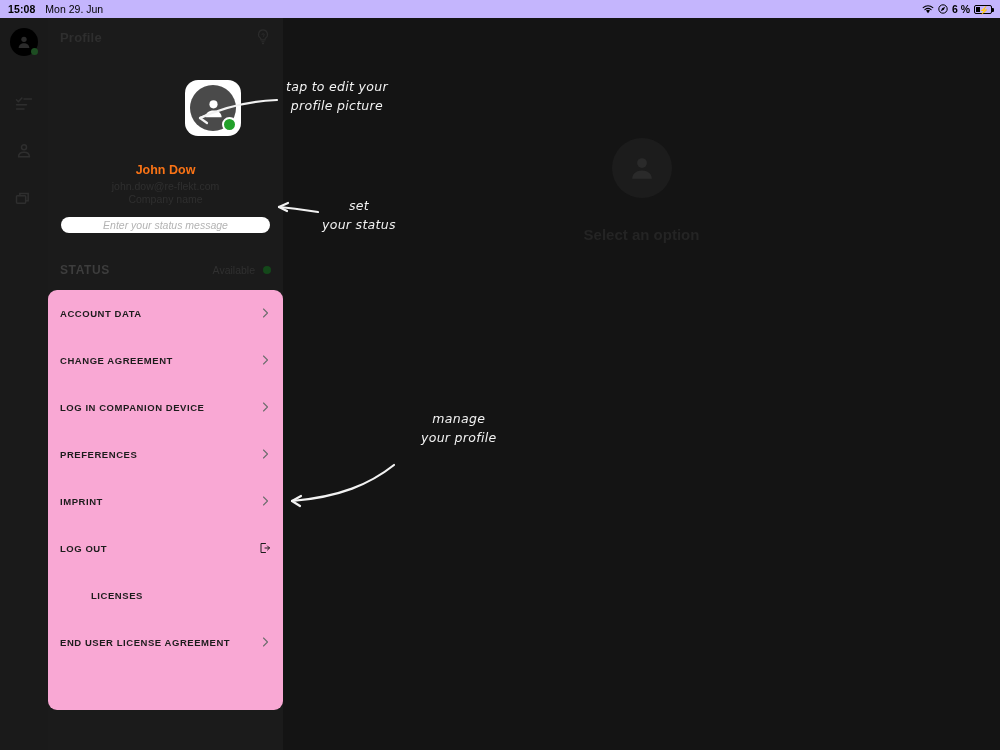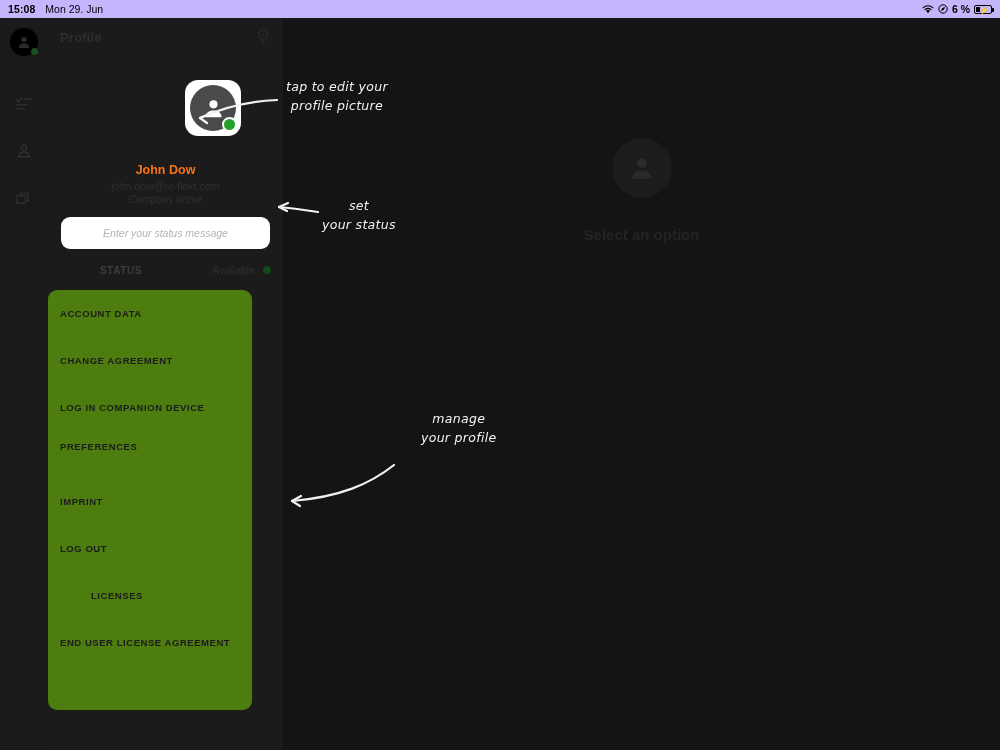--- a/index.html
+++ b/index.html
@@ -103,41 +103,41 @@
   #email{
     position:absolute; left:0; top:162px; width:235px; text-align:center;
     color:#2f2f2f; font-size:10.5px;
   }
   #company{
     position:absolute; left:0; top:175px; width:235px; text-align:center;
     color:#2f2f2f; font-size:10.5px;
   }
 
   #status-input{
-    position:absolute; left:13px; top:199px; width:209px; height:32px;
+    position:absolute; left:13px; top:199px; width:209px; height:16px;
     background:#ffffff; border:none; border-radius:9px;
     text-align:center; font-family:"Liberation Sans", sans-serif;
     font-size:10.5px; font-style:italic; color:#3a3a3a; outline:none;
   }
   #status-input::placeholder{ color:#b3b3b3; font-style:italic; }
 
   #status-row{
     position:absolute; left:0; top:245px; width:235px; height:14px;
     display:flex; align-items:center; padding:0 12px;
   }
-  #status-row .lbl{ color:#3d3d3d; font-size:10px; font-weight:700; letter-spacing:.6px;margin-left:40px; }
+  #status-row .lbl{ color:#3d3d3d; font-size:12px; font-weight:700; letter-spacing:.6px; }
   #status-row .val{ margin-left:auto; color:#303030; font-size:10.5px; }
   #status-row .dot{
     width:8px; height:8px; border-radius:50%; background:#14481a; margin-left:8px;
   }
 
   
   #menu-panel{
-    position:absolute; left:0; top:272px; width:204px; height:420px;
-    background:#4d7c0f; border-radius:9px;
+    position:absolute; left:0; top:272px; width:235px; height:420px;
+    background:#f9a8d4; border-radius:9px;
     overflow:hidden;
   }
   .menu-item{
     position:absolute; left:0; width:235px; height:24px;
     display:flex; align-items:center; padding:0 12px;
     background:transparent;
   }
   .menu-item .mlabel{
     color:#1c1c1c; font-size:9.5px; font-weight:700; letter-spacing:.55px;
   }
@@ -304,21 +304,21 @@
 
       <div class="menu-item" style="top:105px;gap:47px;">
         <span class="mlabel">LOG IN COMPANION DEVICE</span>
         <span class="chev">
             <svg viewBox="0 0 24 24" fill="none" stroke="#6d6d6d" stroke-width="2.2" stroke-linecap="round" stroke-linejoin="round">
               <path d="M9 4l8 8-8 8"></path>
             </svg>
           </span>
       </div>
 
-      <div class="menu-item" style="top:144px;">
+      <div class="menu-item" style="top:152px;">
         <span class="mlabel">PREFERENCES</span>
         <span class="chev">
             <svg viewBox="0 0 24 24" fill="none" stroke="#6d6d6d" stroke-width="2.2" stroke-linecap="round" stroke-linejoin="round">
               <path d="M9 4l8 8-8 8"></path>
             </svg>
           </span>
       </div>
 
       <div class="menu-item" style="top:199px;">
         <span class="mlabel">IMPRINT</span>

